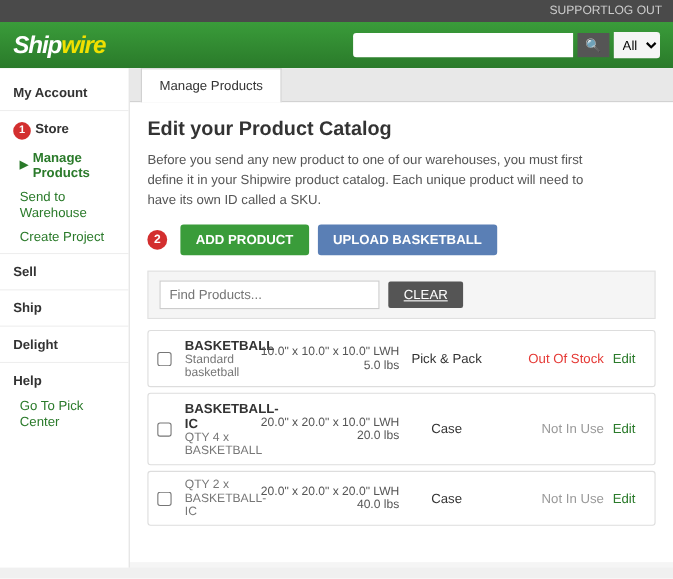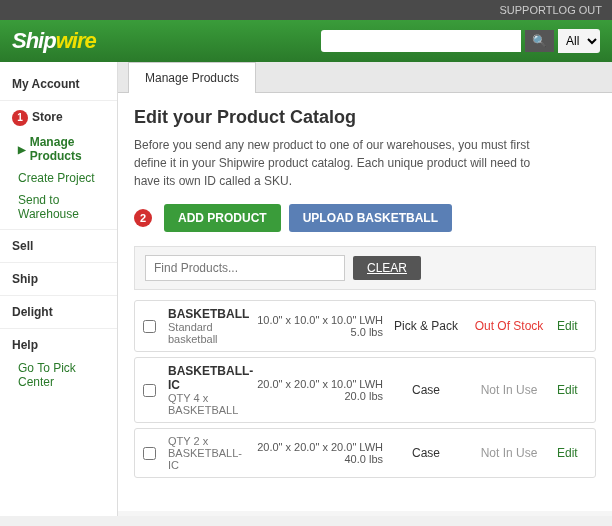--- a/index.html
+++ b/index.html
@@ -248,21 +248,21 @@
       background: #fff;
       padding: 6px 8px;
       gap: 8px;
     }
     .product-row input[type=checkbox] { margin-right: 4px; flex-shrink: 0; }
     .product-info { flex: 1; min-width: 0; }
     .product-sku { font-size: 12px; font-weight: bold; color: #333; }
     .product-desc { font-size: 11px; color: #777; }
     .product-dims { font-size: 11px; color: #555; text-align: right; min-width: 120px; }
     .product-type { font-size: 12px; color: #333; min-width: 70px; text-align: center; }
-    .product-status { font-size: 12px; min-width: 80px; text-align: center; }
+    .product-status { font-size: 12px; min-width: 80px; text-align: right; margin-left: 20px; }
     .status-out { color: #e53935; }
     .status-not-in-use { color: #999; }
     .product-edit { font-size: 12px; color: #2a7a2a; cursor: pointer; min-width: 30px; }
   </style>
 </head>
 <body>
 
 <div class="top-bar">
   <a>SUPPORT</a>
   <a>LOG OUT</a>
@@ -285,24 +285,24 @@
     <div class="sidebar-section-title">My Account</div>
     <div class="sidebar-divider"></div>
     <div class="sidebar-section-title">
       <span class="sidebar-badge">1</span><span>Store</span>
     </div>
     <div class="sidebar-item active">
       <span class="arrow">▶</span>
       <span>Manage Products</span>
     </div>
     <div class="sidebar-item">
+      <span>Send to Warehouse</span>
+    </div>
+    <div class="sidebar-item">
       <span>Create Project</span>
-    </div>
-    <div class="sidebar-item">
-      <span>Send to Warehouse</span>
     </div>
     <div class="sidebar-divider"></div>
     <div class="sidebar-section-title">Sell</div>
     <div class="sidebar-divider"></div>
     <div class="sidebar-section-title">Ship</div>
     <div class="sidebar-divider"></div>
     <div class="sidebar-section-title">Delight</div>
     <div class="sidebar-divider"></div>
     <div class="sidebar-section-title">Help</div>
     <div class="sidebar-item">

